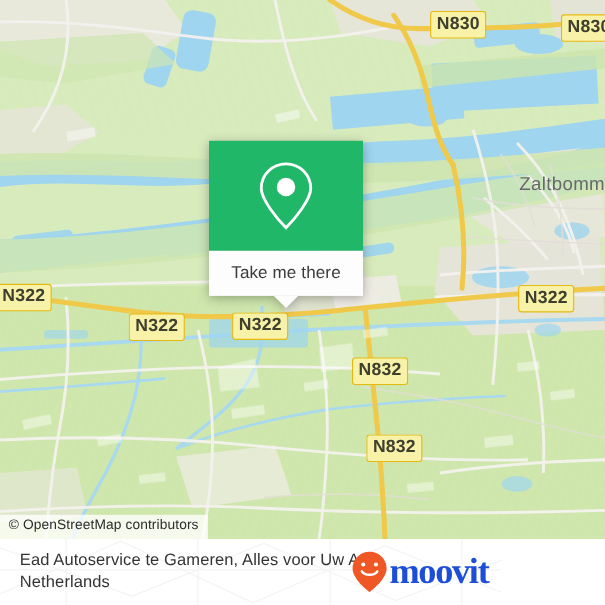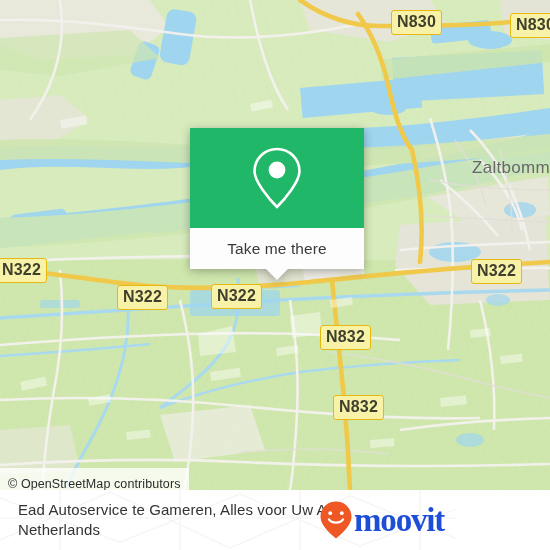--- a/index.html
+++ b/index.html
@@ -18,21 +18,21 @@
     overflow: hidden;
     background: #e8efd9;
   }
   .map-svg { position: absolute; left: 0; top: 0; }
 
   
   .attribution {
     position: absolute; left: 0; top: 468px;
     height: 22px;
     padding: 16px 8px;
-    display: flex; align-items: center;
+    display: flex; align-items: flex-end;
     background: rgba(255,255,255,0.78);
     font-size: 12.5px;
     color: #2c2c2c;
     letter-spacing: 0.1px;
     z-index: 30;
   }
 
   
   .shield {
     position: absolute;
@@ -56,21 +56,21 @@
     color: #686868;
     letter-spacing: 0.3px;
     z-index: 12;
     white-space: nowrap;
   }
 
   
   .popup {
     position: absolute;
     left: 190px; top: 128px;
-    width: 174px;
+    width: 140px;
     z-index: 25;
     filter: drop-shadow(0 2px 5px rgba(0,0,0,0.30));
     text-align: right;
   }
   .popup-top {
     height: 100px;
     background: #21b768;
     display: flex; align-items: center; justify-content: center;
   }
   .popup-bottom {

